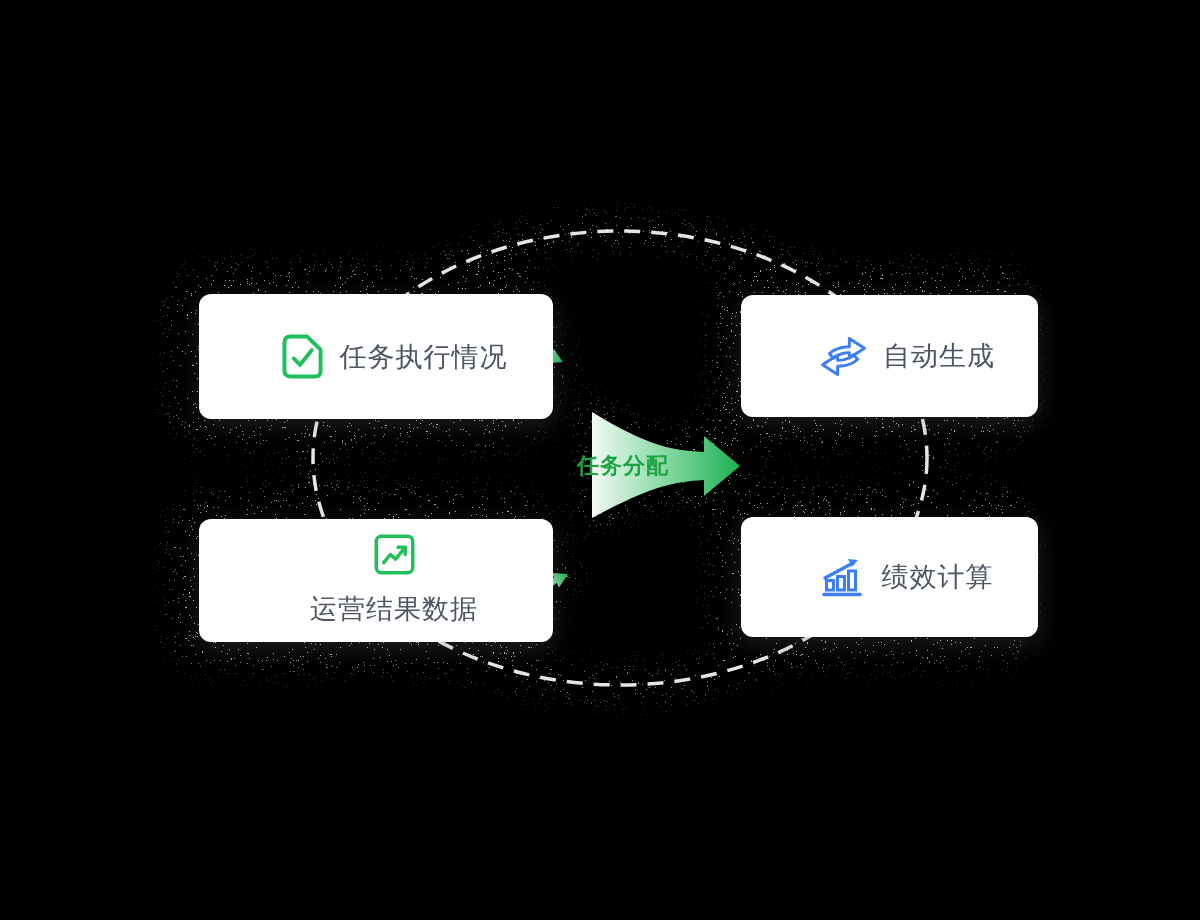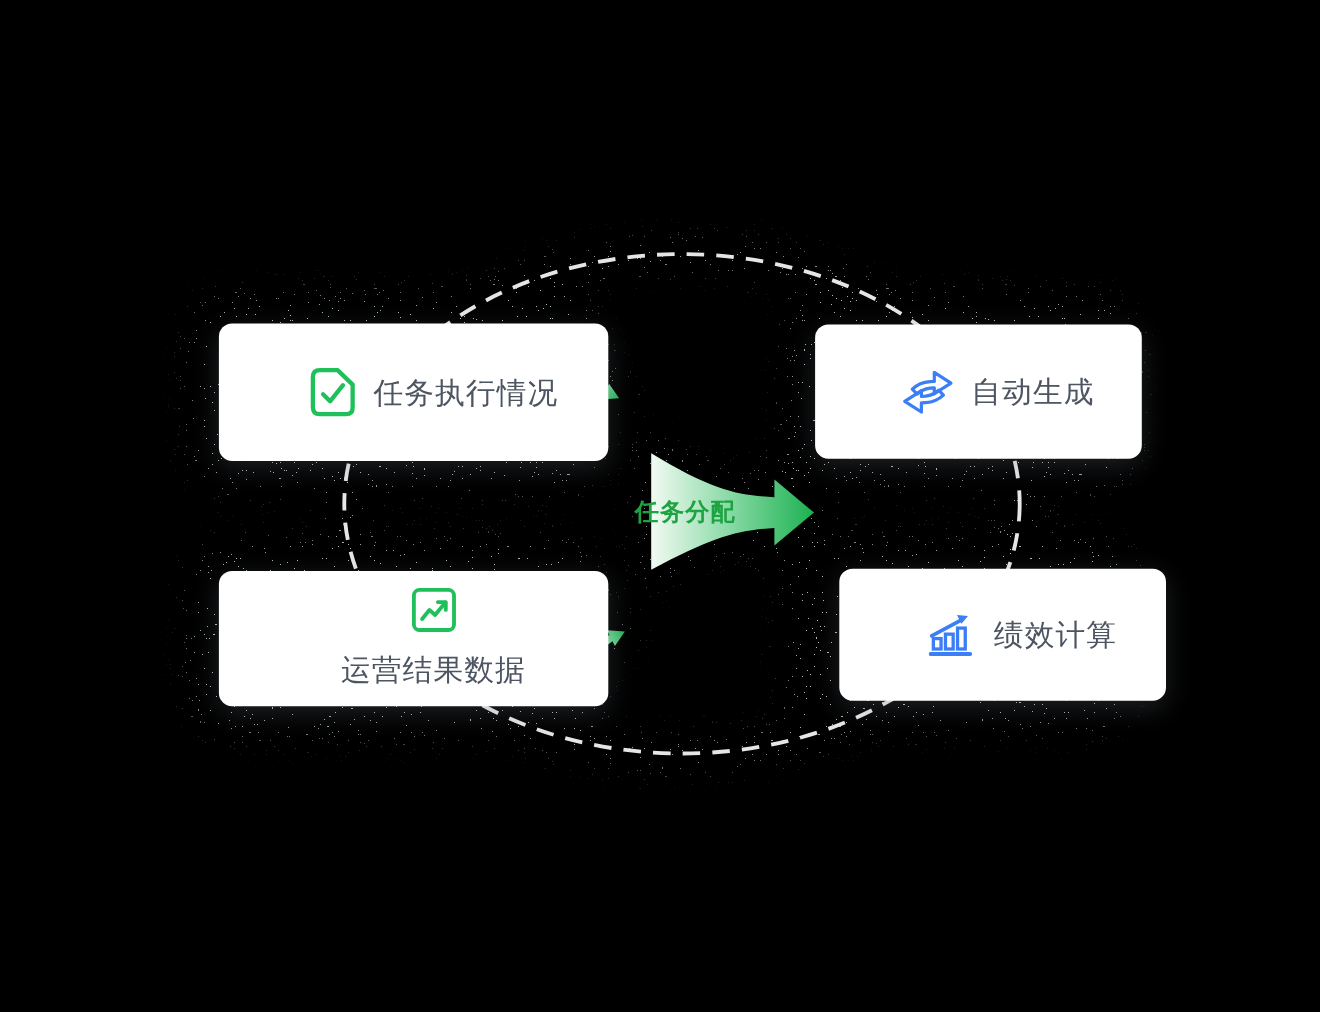--- a/index.html
+++ b/index.html
@@ -40,21 +40,21 @@
   }
   .card-label {
     font-size: 27px;
     letter-spacing: 1px;
     color: #4d5562;
     white-space: nowrap;
   }
   #card-task-execution      { left: 199px; top: 294px; width: 318px; height: 125px; }
   #card-operation-data      { left: 199px; top: 519px; width: 318px; height: 123px; flex-direction: column; }
   #card-task-allocation     { left: 741px; top: 295px; width: 261px; height: 122px; }
-  #card-performance-calc    { left: 741px; top: 517px; width: 261px; height: 120px; margin-left: 22px; }
+  #card-performance-calc    { left: 741px; top: 517px; width: 261px; height: 120px; }
   #auto-generate-label {
     position: absolute;
     left: 577px;
     top: 451px;
     font-size: 22px;
     font-weight: 700;
     letter-spacing: 1px;
     white-space: nowrap;
   }
 </style>

